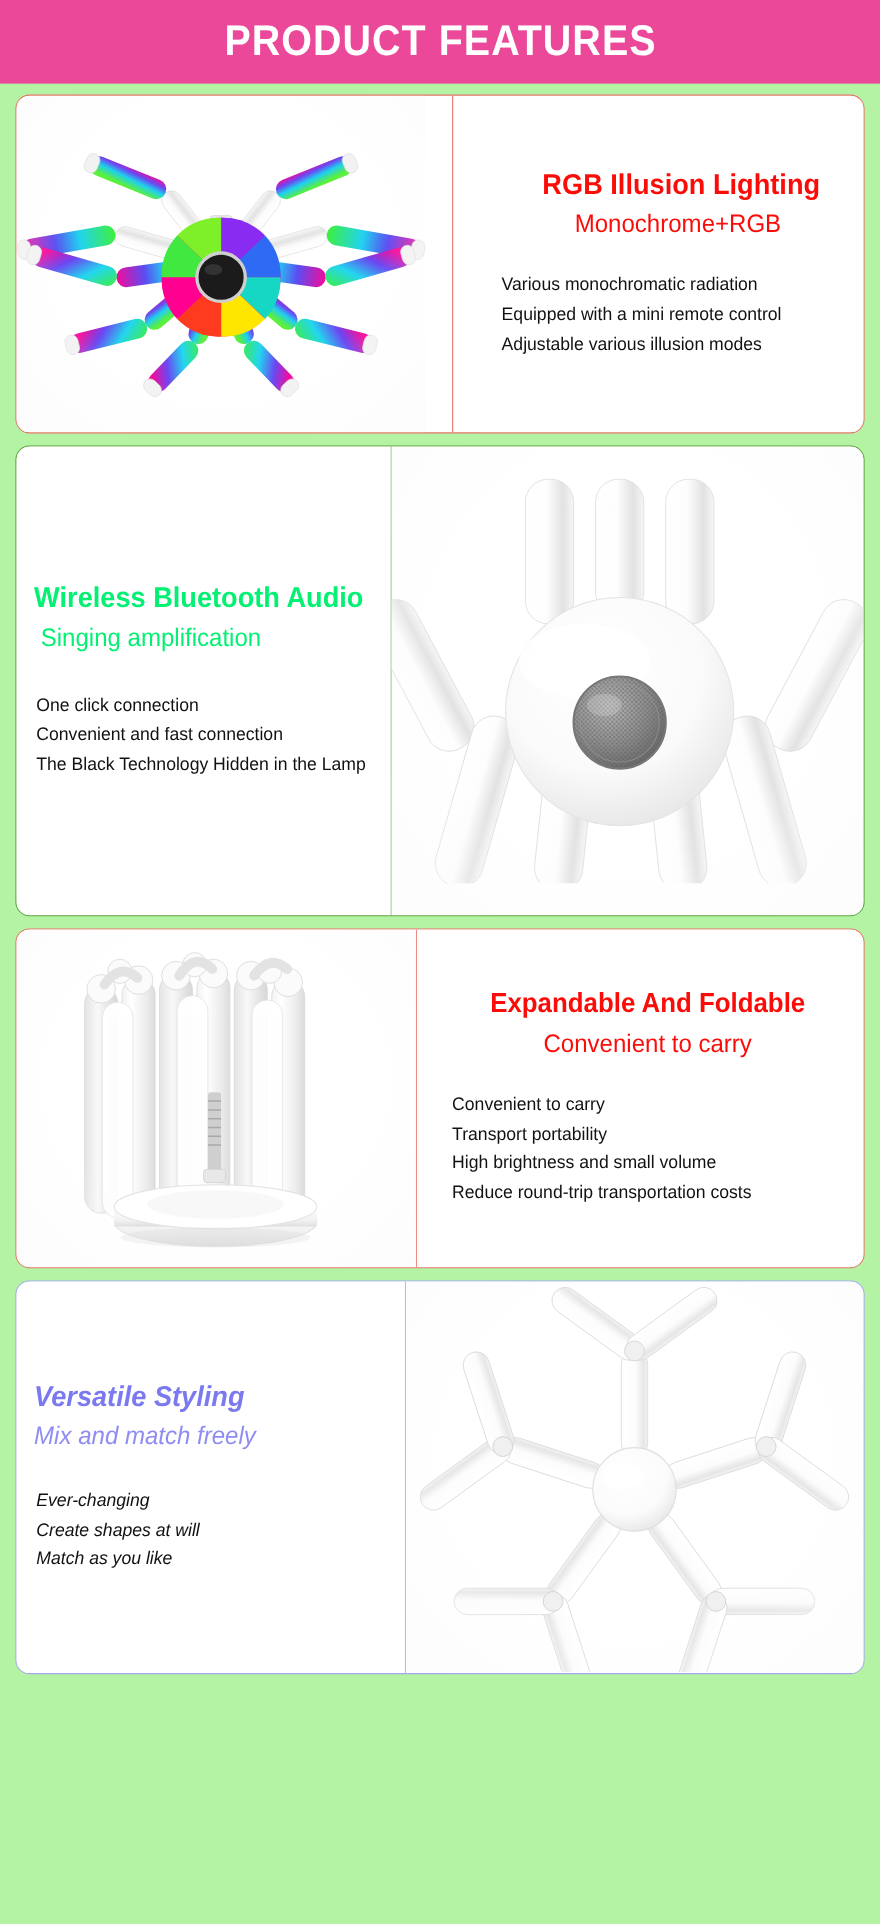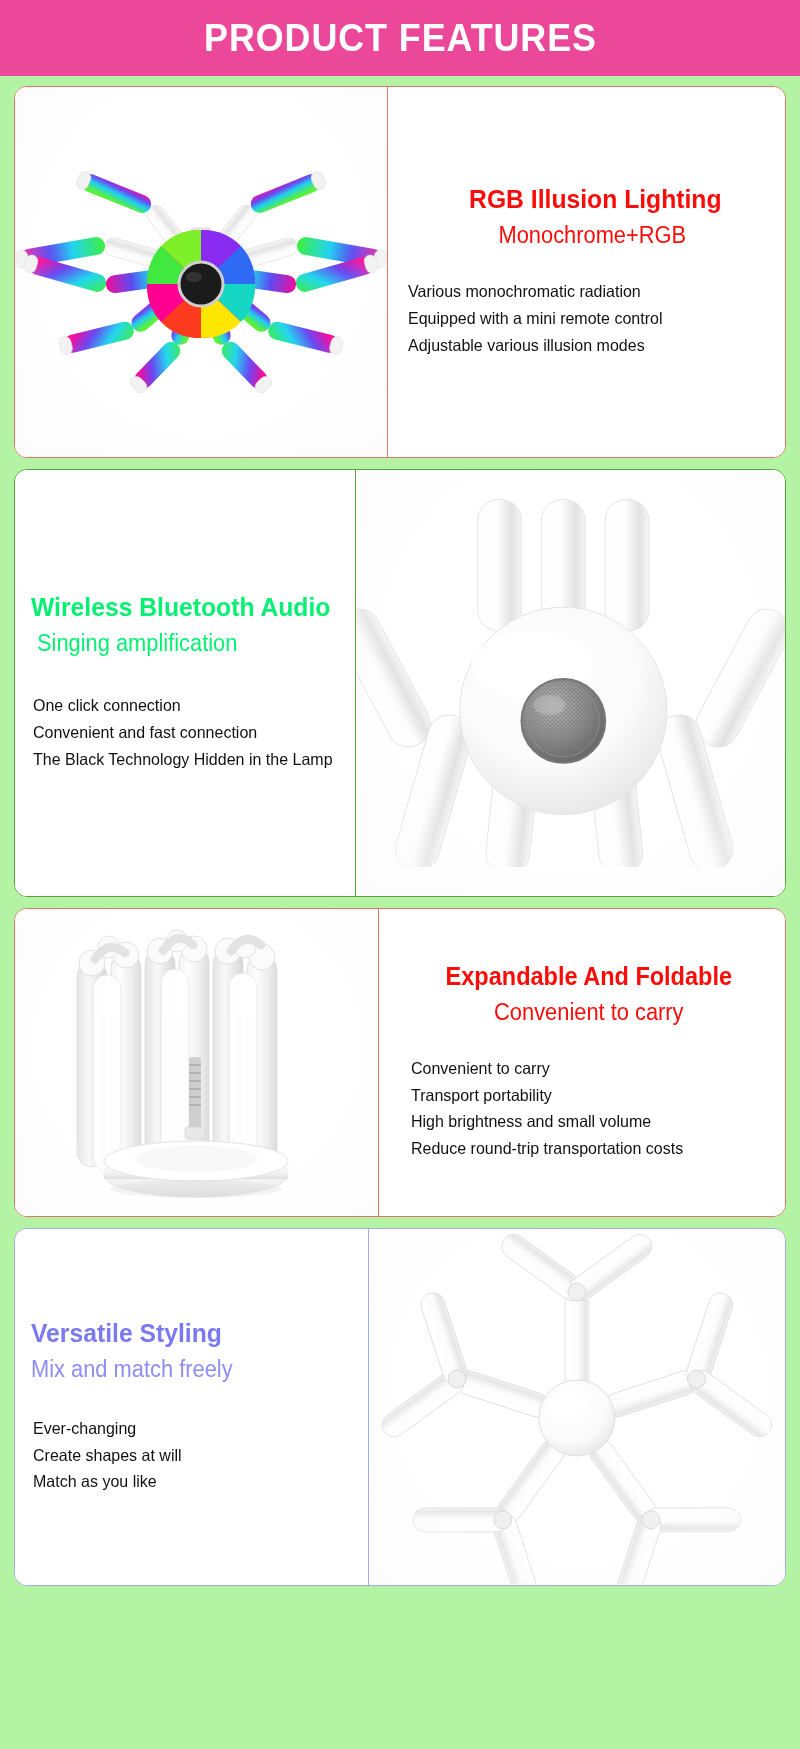--- a/index.html
+++ b/index.html
@@ -33,21 +33,21 @@
     display: flex; flex-direction: column; gap: 11px;
   }
 
   .feature-card {
     background: #ffffff;
     border-radius: 13px;
     display: flex;
     overflow: hidden;
     position: relative;
   }
-  .card-1 { border: 1.6px solid #e8736a; height: 372px; }
+  .card-1 { border: 1.6px solid #e8736a; height: 308px; gap: 24px; }
   .card-2 { border: 1.6px solid #5aa33a; height: 428px; }
   .card-3 { border: 1.6px solid #e8736a; height: 309px; }
   .card-4 { border: 1.6px solid #a5a8ef; height: 358px; }
 
   .panel-media { position: relative; overflow: hidden; background: #fff;
                  display: flex; align-items: center; justify-content: center; }
   .panel-text  { position: relative; background: #fff; display: flex;
                  flex-direction: column; justify-content: center; }
 
   
@@ -59,21 +59,21 @@
   
   .card-1 .panel-media { width: 372px; }
   .card-1 .panel-text  { flex: 1; padding: 0 0 0 14px; }
   
   .card-2 .panel-text  { width: 340px; padding: 0 0 0 16px; }
   .card-2 .panel-media { flex: 1; }
   
   .card-3 .panel-media { width: 363px; }
   .card-3 .panel-text  { flex: 1; padding: 0 0 0 16px; }
   
-  .card-4 .panel-text  { width: 353px; padding: 0 0 0 16px; }
+  .card-4 .panel-text  { width: 353px; padding: 0 0 0 16px; font-style: italic; }
   .card-4 .panel-media { flex: 1; }
 
   
   .feat-heading {
     font-size: 26px; font-weight: bold; line-height: 1.1;
     white-space: nowrap; transform: scaleX(0.95); transform-origin: left center;
   }
   .feat-sub {
     font-size: 23px; font-weight: normal; line-height: 1.15;
     white-space: nowrap; transform: scaleX(0.95); transform-origin: left center;

